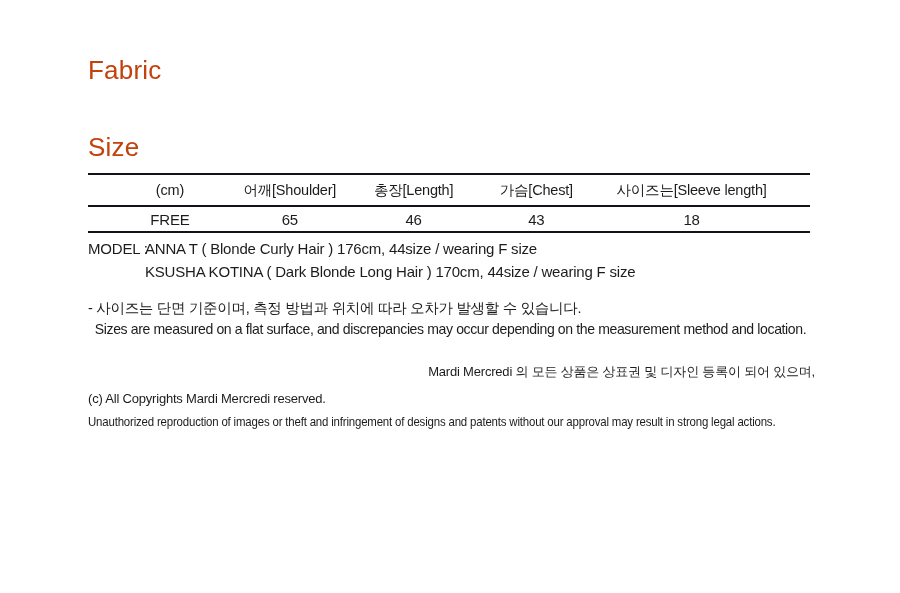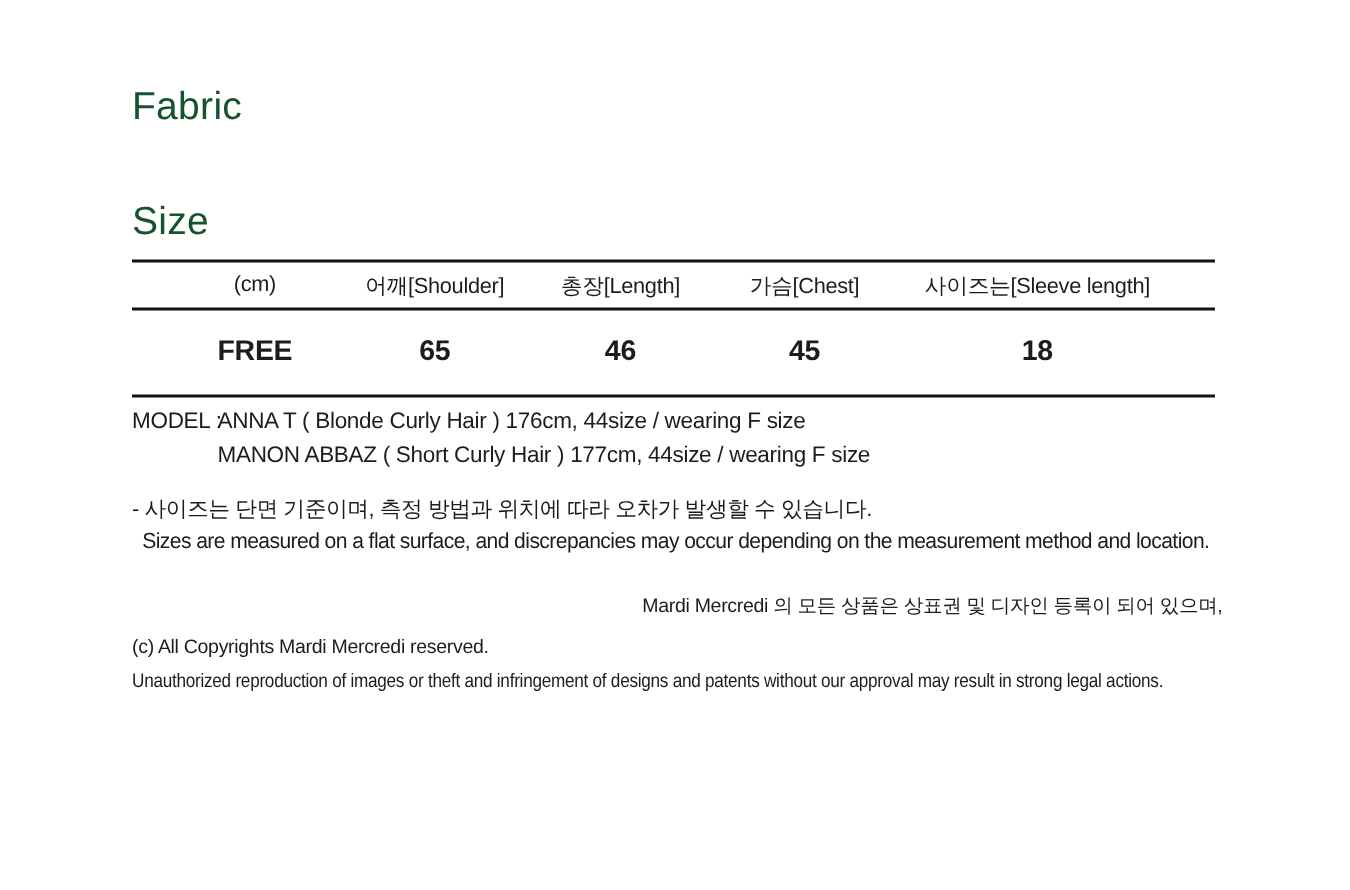--- a/index.html
+++ b/index.html
@@ -12,40 +12,40 @@
     overflow: hidden;
   }
   .page { padding: 57px 85px 0 88px; width: 900px; }
 
   .section-title {
     margin: 0;
     font-size: 26px;
     line-height: 26px;
     font-weight: 500;
     letter-spacing: 0.2px;
-    color: #14532d;
+    color: #c2410c;
   }
 
   .fabric-lines { margin-top: 12px; font-size: 15px; line-height: 24px; letter-spacing: -0.2px; }
   .fabric-lines p { margin: 0; white-space: nowrap; }
 
   .size-title { margin-top: 51px; }
 
   .size-table {
     margin-top: 13px;
     width: 722px;
     border-top: 2px solid #121318;
     border-bottom: 2px solid #121318;
   }
   .t-row {
     display: grid;
     grid-template-columns: 22.7% 10.5% 23.8% 10.2% 32.8%;
   }
   .t-head { height: 32px; border-bottom: 2px solid #121318; font-size: 14.5px; font-weight: 500; }
-  .t-body { height: 56px; font-size: 19px; font-weight: 700; }
+  .t-body { height: 24px; font-size: 15px; font-weight: 400; }
   .t-cell {
     display: flex; align-items: center; justify-content: center;
     white-space: nowrap; letter-spacing: -0.2px;
   }
 
   .model-block { margin-top: 4px; font-size: 15px; line-height: 23px; letter-spacing: -0.2px; }
   .model-block p { margin: 0; white-space: nowrap; }
   .model-label { display: inline-block; width: 57px; }
   .model-line.indent { padding-left: 57px; }
 
@@ -75,28 +75,28 @@
       <div class="t-cell">(cm)</div>
       <div class="t-cell">어깨[Shoulder]</div>
       <div class="t-cell">총장[Length]</div>
       <div class="t-cell">가슴[Chest]</div>
       <div class="t-cell">사이즈는[Sleeve length]</div>
     </div>
     <div class="t-row t-body">
       <div class="t-cell">FREE</div>
       <div class="t-cell">65</div>
       <div class="t-cell">46</div>
-      <div class="t-cell">45</div>
+      <div class="t-cell">43</div>
       <div class="t-cell">18</div>
     </div>
   </div>
 
   <div class="model-block">
     <p class="model-line"><span class="model-label">MODEL :</span><span>ANNA T ( Blonde Curly Hair ) 176cm, 44size / wearing F size</span></p>
-    <p class="model-line indent">MANON ABBAZ ( Short Curly Hair ) 177cm, 44size / wearing F size</p>
+    <p class="model-line indent">KSUSHA KOTINA ( Dark Blonde Long Hair ) 170cm, 44size / wearing F size</p>
   </div>
 
   <div class="note-block">
     <p>- 사이즈는 단면 기준이며, 측정 방법과 위치에 따라 오차가 발생할 수 있습니다.</p>
     <p class="note-en">Sizes are measured on a flat surface, and discrepancies may occur depending on the measurement method and location.</p>
   </div>
 
   <div class="legal-block">
     <p>Mardi Mercredi 의 모든 상품은 상표권 및 디자인 등록이 되어 있으며,</p>
   </div>

